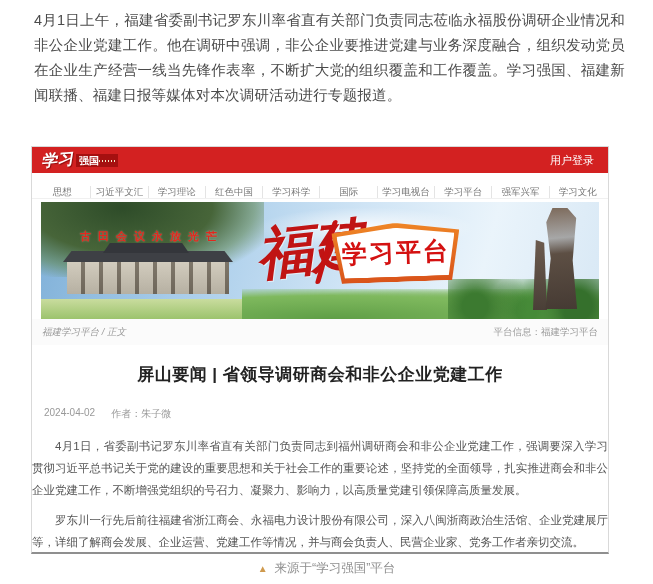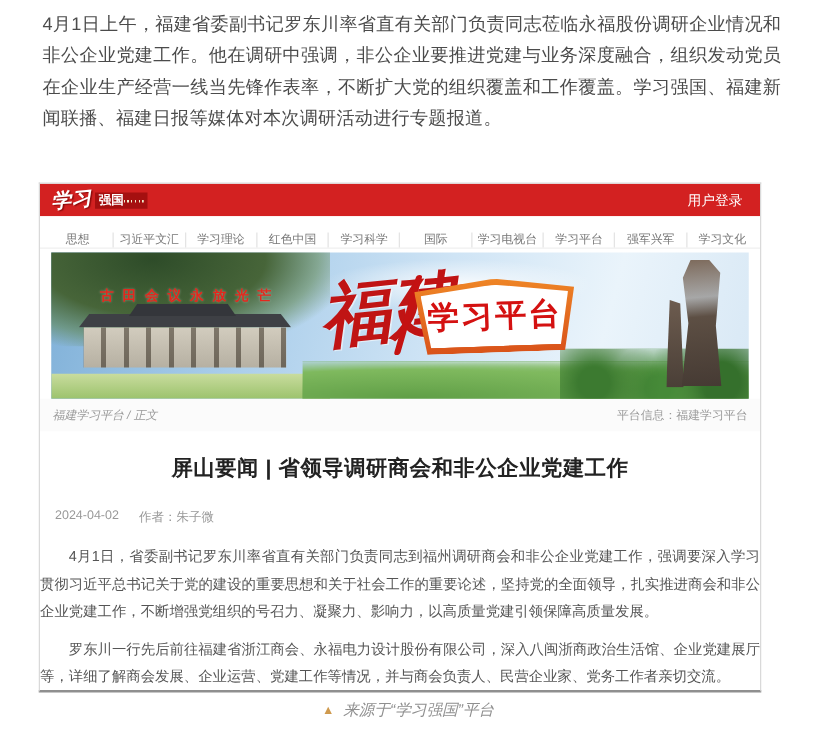--- a/index.html
+++ b/index.html
@@ -118,21 +118,21 @@
     text-indent:2em;text-align:justify;
   }
   .body-text p.p1{margin-top:14px;}
   .body-text p.p2{margin-top:8px;}
   
   .source-caption{
     position:absolute;left:0;right:0;top:560px;display:flex;
     justify-content:center;align-items:center;gap:7px;
   }
   .source-caption .marker{color:#cf9a4e;font-size:10px;line-height:10px;}
-  .source-caption .text{color:#8f8f8f;font-size:12.5px;font-style:italic;}
+  .source-caption .text{color:#8f8f8f;font-size:12.5px;}
 </style>
 </head>
 <body>
 
 <div class="intro">4月1日上午，福建省委副书记罗东川率省直有关部门负责同志莅临永福股份调研企业情况和非公企业党建工作。他在调研中强调，非公企业要推进党建与业务深度融合，组织发动党员在企业生产经营一线当先锋作表率，不断扩大党的组织覆盖和工作覆盖。学习强国、福建新闻联播、福建日报等媒体对本次调研活动进行专题报道。</div>
 
 <div class="embed">
 
   <div class="redbar">
     <div class="logo">

